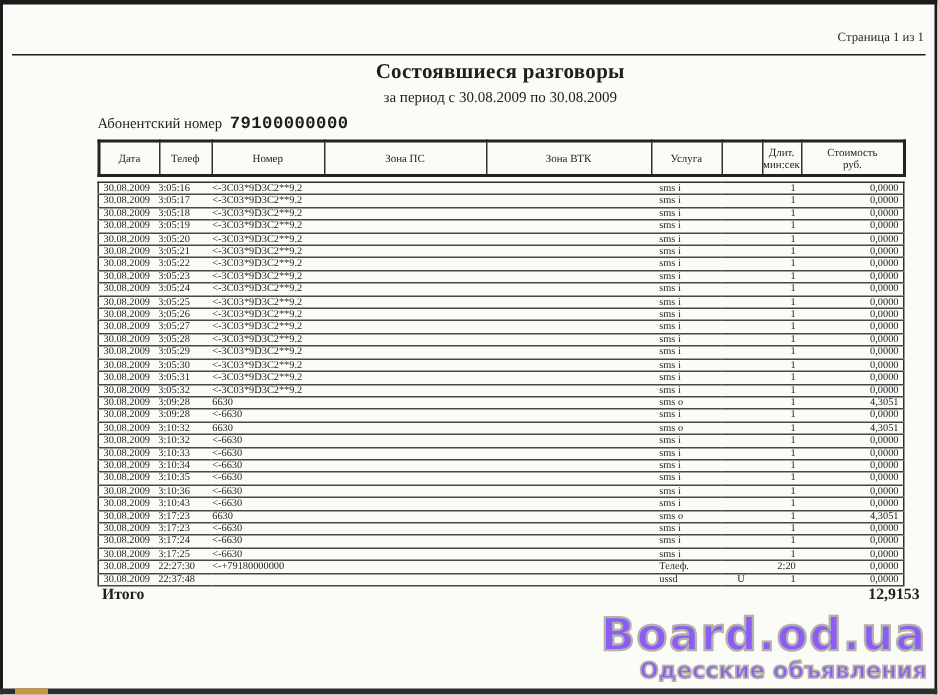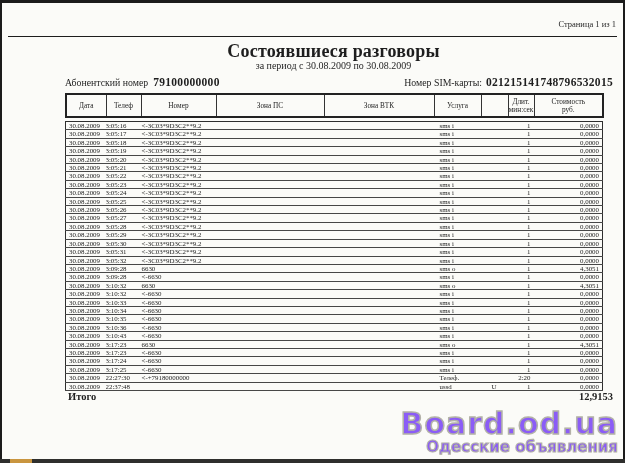--- a/index.html
+++ b/index.html
@@ -4,24 +4,24 @@
 <style>
   html,body{margin:0;padding:0;}
   body{
     width:625px;height:463px;position:relative;overflow:hidden;
     background:#fbfbf8;color:#1e1e1e;
     font-family:"Liberation Serif","DejaVu Serif",serif;
   }
   .frame{position:absolute;inset:0;border-top:3px solid #1b1b1b;border-left:2px solid #1b1b1b;border-right:2px solid #1b1b1b;pointer-events:none;z-index:5;}
   .page-label{position:absolute;top:19px;right:9px;font-size:8.5px;color:#2a2a2a;}
   .rule{position:absolute;top:36px;left:8px;right:8px;height:0;border-top:1.5px solid #1d1d1d;}
-  .title{position:absolute;top:41px;left:65px;width:537px;text-align:center;font-size:18px;font-weight:bold;letter-spacing:.2px;}
+  .title{position:absolute;top:41px;left:65px;width:537px;text-align:center;font-size:14px;font-weight:bold;letter-spacing:.2px;}
   .subtitle{position:absolute;top:60px;left:65px;width:537px;text-align:center;font-size:10px;}
   .account-row{position:absolute;top:76px;left:65px;width:548px;display:flex;justify-content:space-between;align-items:baseline;font-size:9.8px;}
-  .account-row b{font-size:11.5px;letter-spacing:.3px;}
+  .account-row b{font-size:11.5px;letter-spacing:.3px;font-family:Liberation Mono, monospace;}
   .account-left span{margin-right:5px;}
   .account-right span{margin-right:4px;}
 
   table{border-collapse:collapse;table-layout:fixed;}
   .header-table{position:absolute;top:93px;left:65px;width:537px;height:25px;border:2px solid #222;}
   .header-table th{border-left:1px solid #333;border-right:1px solid #333;vertical-align:middle;
     font-size:7.3px;line-height:8px;font-weight:normal;padding:0;text-align:center;white-space:nowrap;overflow:hidden;}
   .col-date{width:40px;}  .col-time{width:35px;}  .col-number{width:75px;}
   .col-zone_ps{width:108px;} .col-zone_vtk{width:110px;} .col-service{width:47px;}
   .col-flag{width:27px;}  .col-duration{width:26px;} .col-cost{width:69px;}
@@ -57,23 +57,20 @@
 
 <div class="page-label">Страница 1 из 1</div>
 <div class="rule"></div>
 
 <div class="title">Состоявшиеся разговоры</div>
 <div class="subtitle">за период с 30.08.2009 по 30.08.2009</div>
 
 <div class="account-row">
   <div class="account-left">
     <span>Абонентский номер</span><b>79100000000</b>
-  </div>
-  <div class="account-right">
-    <span>Номер SIM-карты:</span><b>021215141748796532015</b>
   </div>
 </div>
 
 <table class="header-table">
   <colgroup>
     <col class="col-date">
       <col class="col-time">
       <col class="col-number">
     <col class="col-zone_ps">
       <col class="col-zone_vtk">

